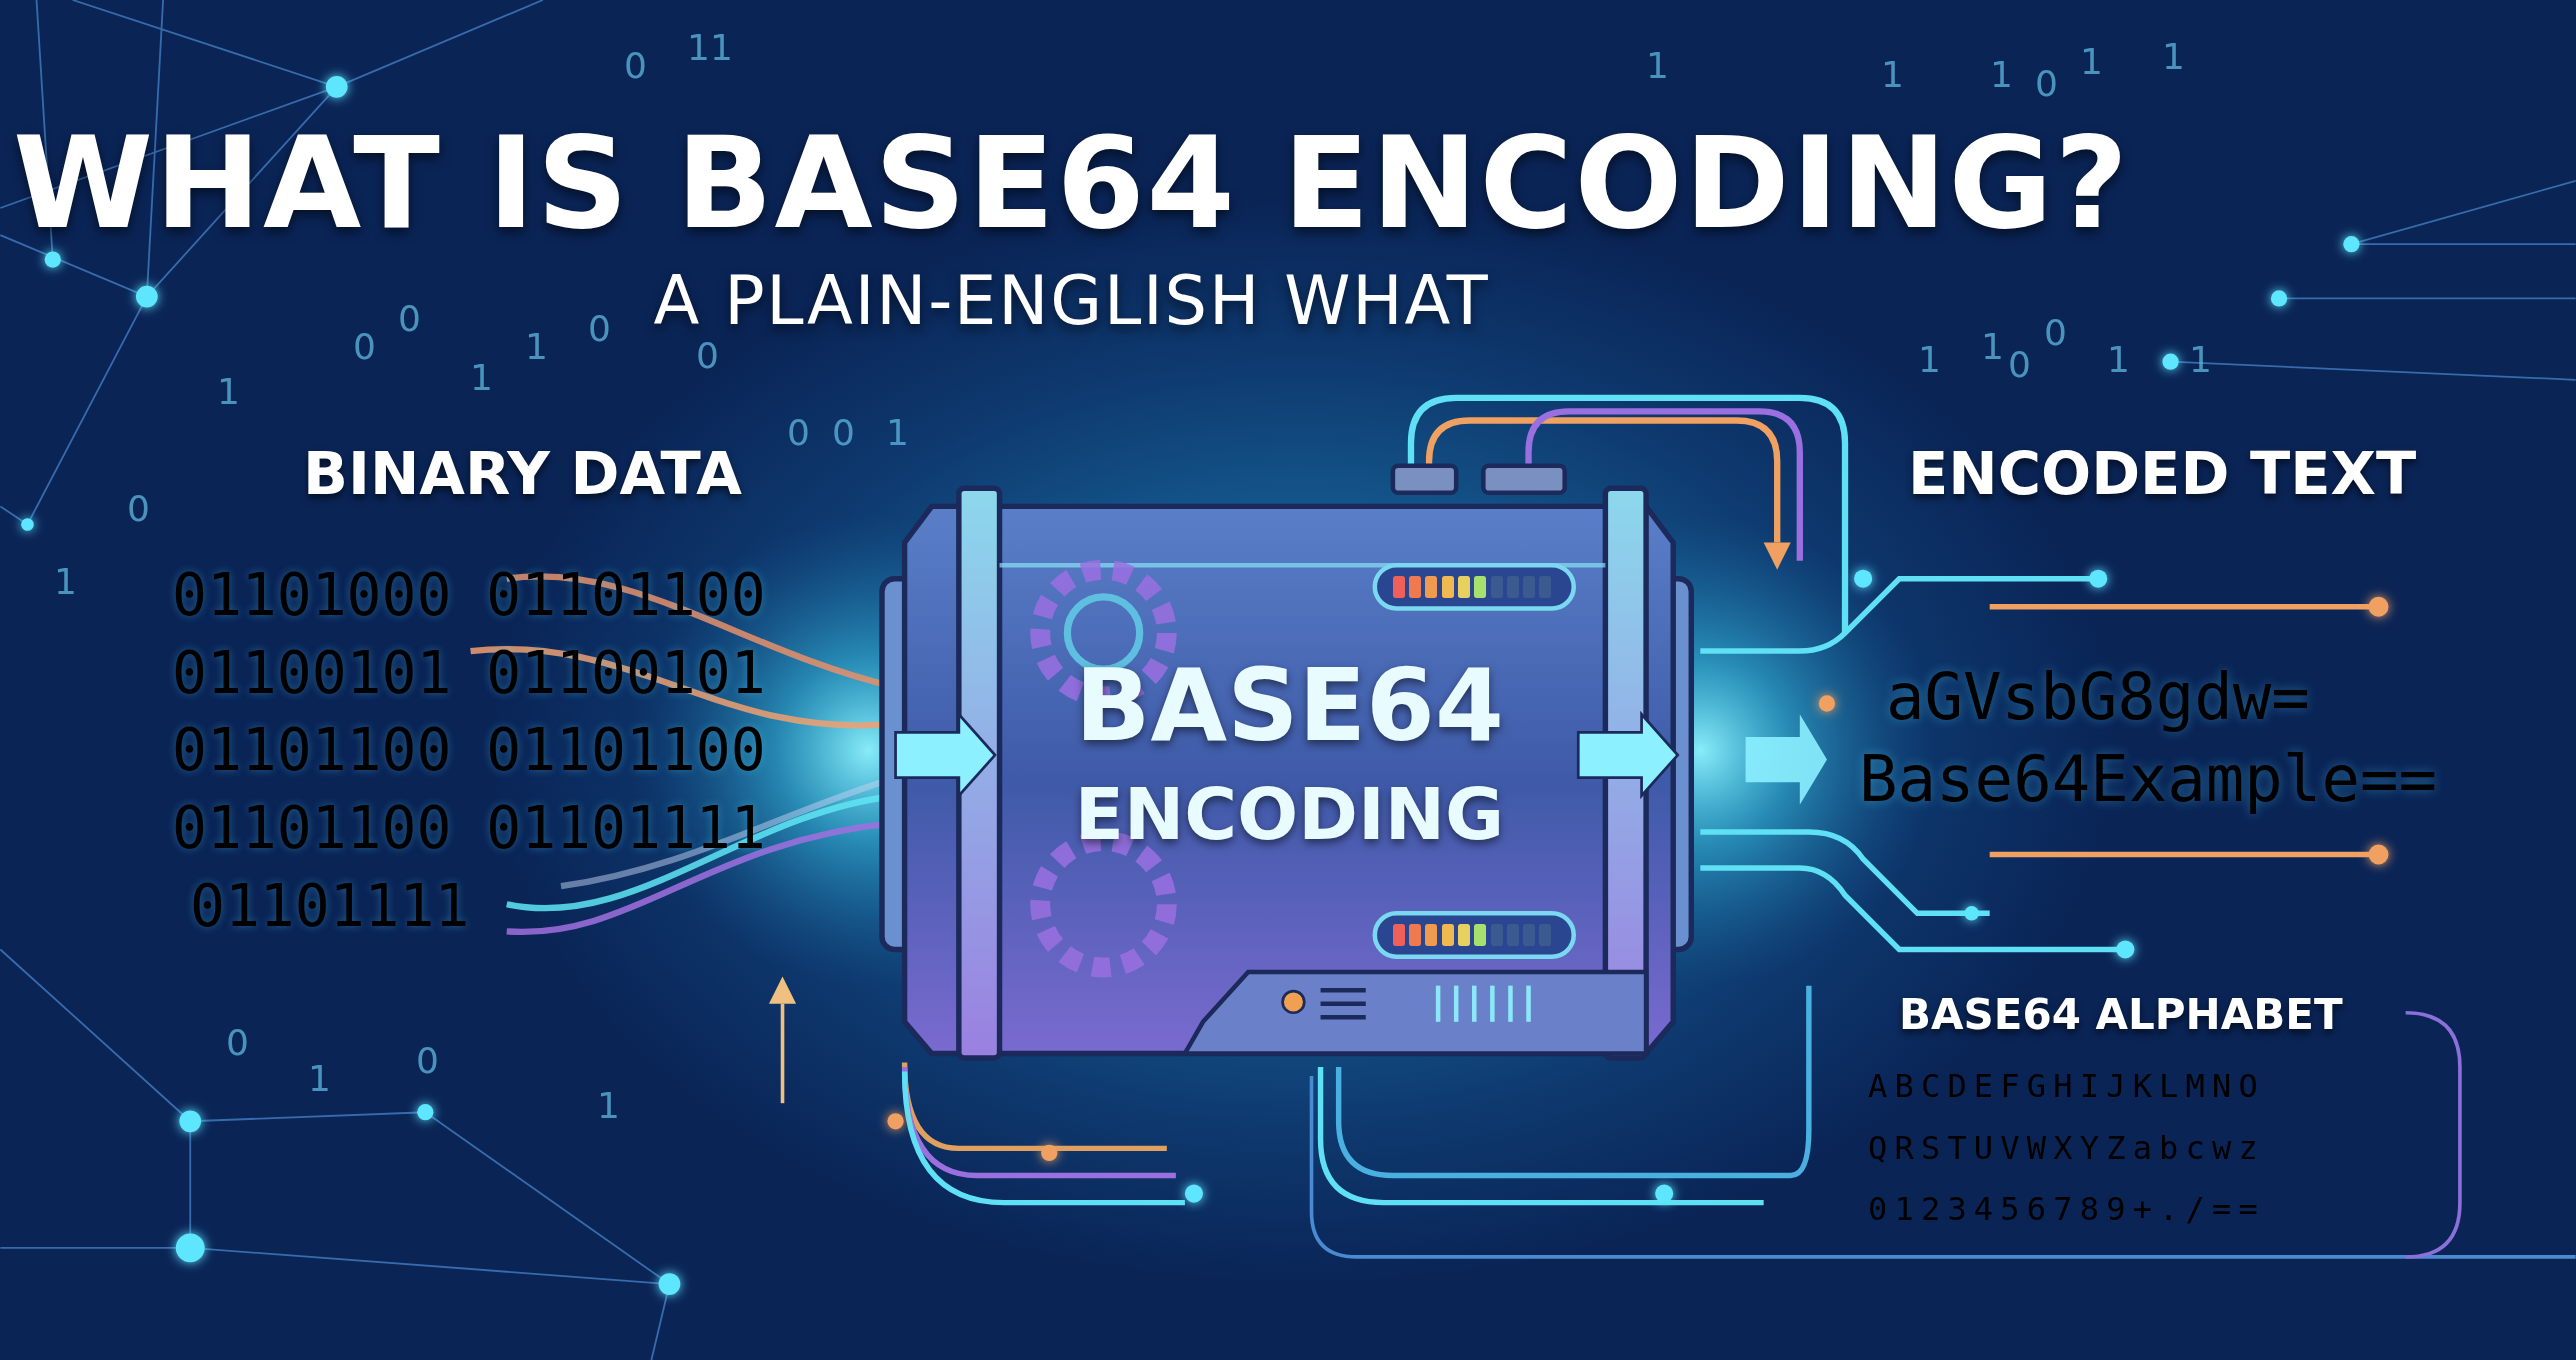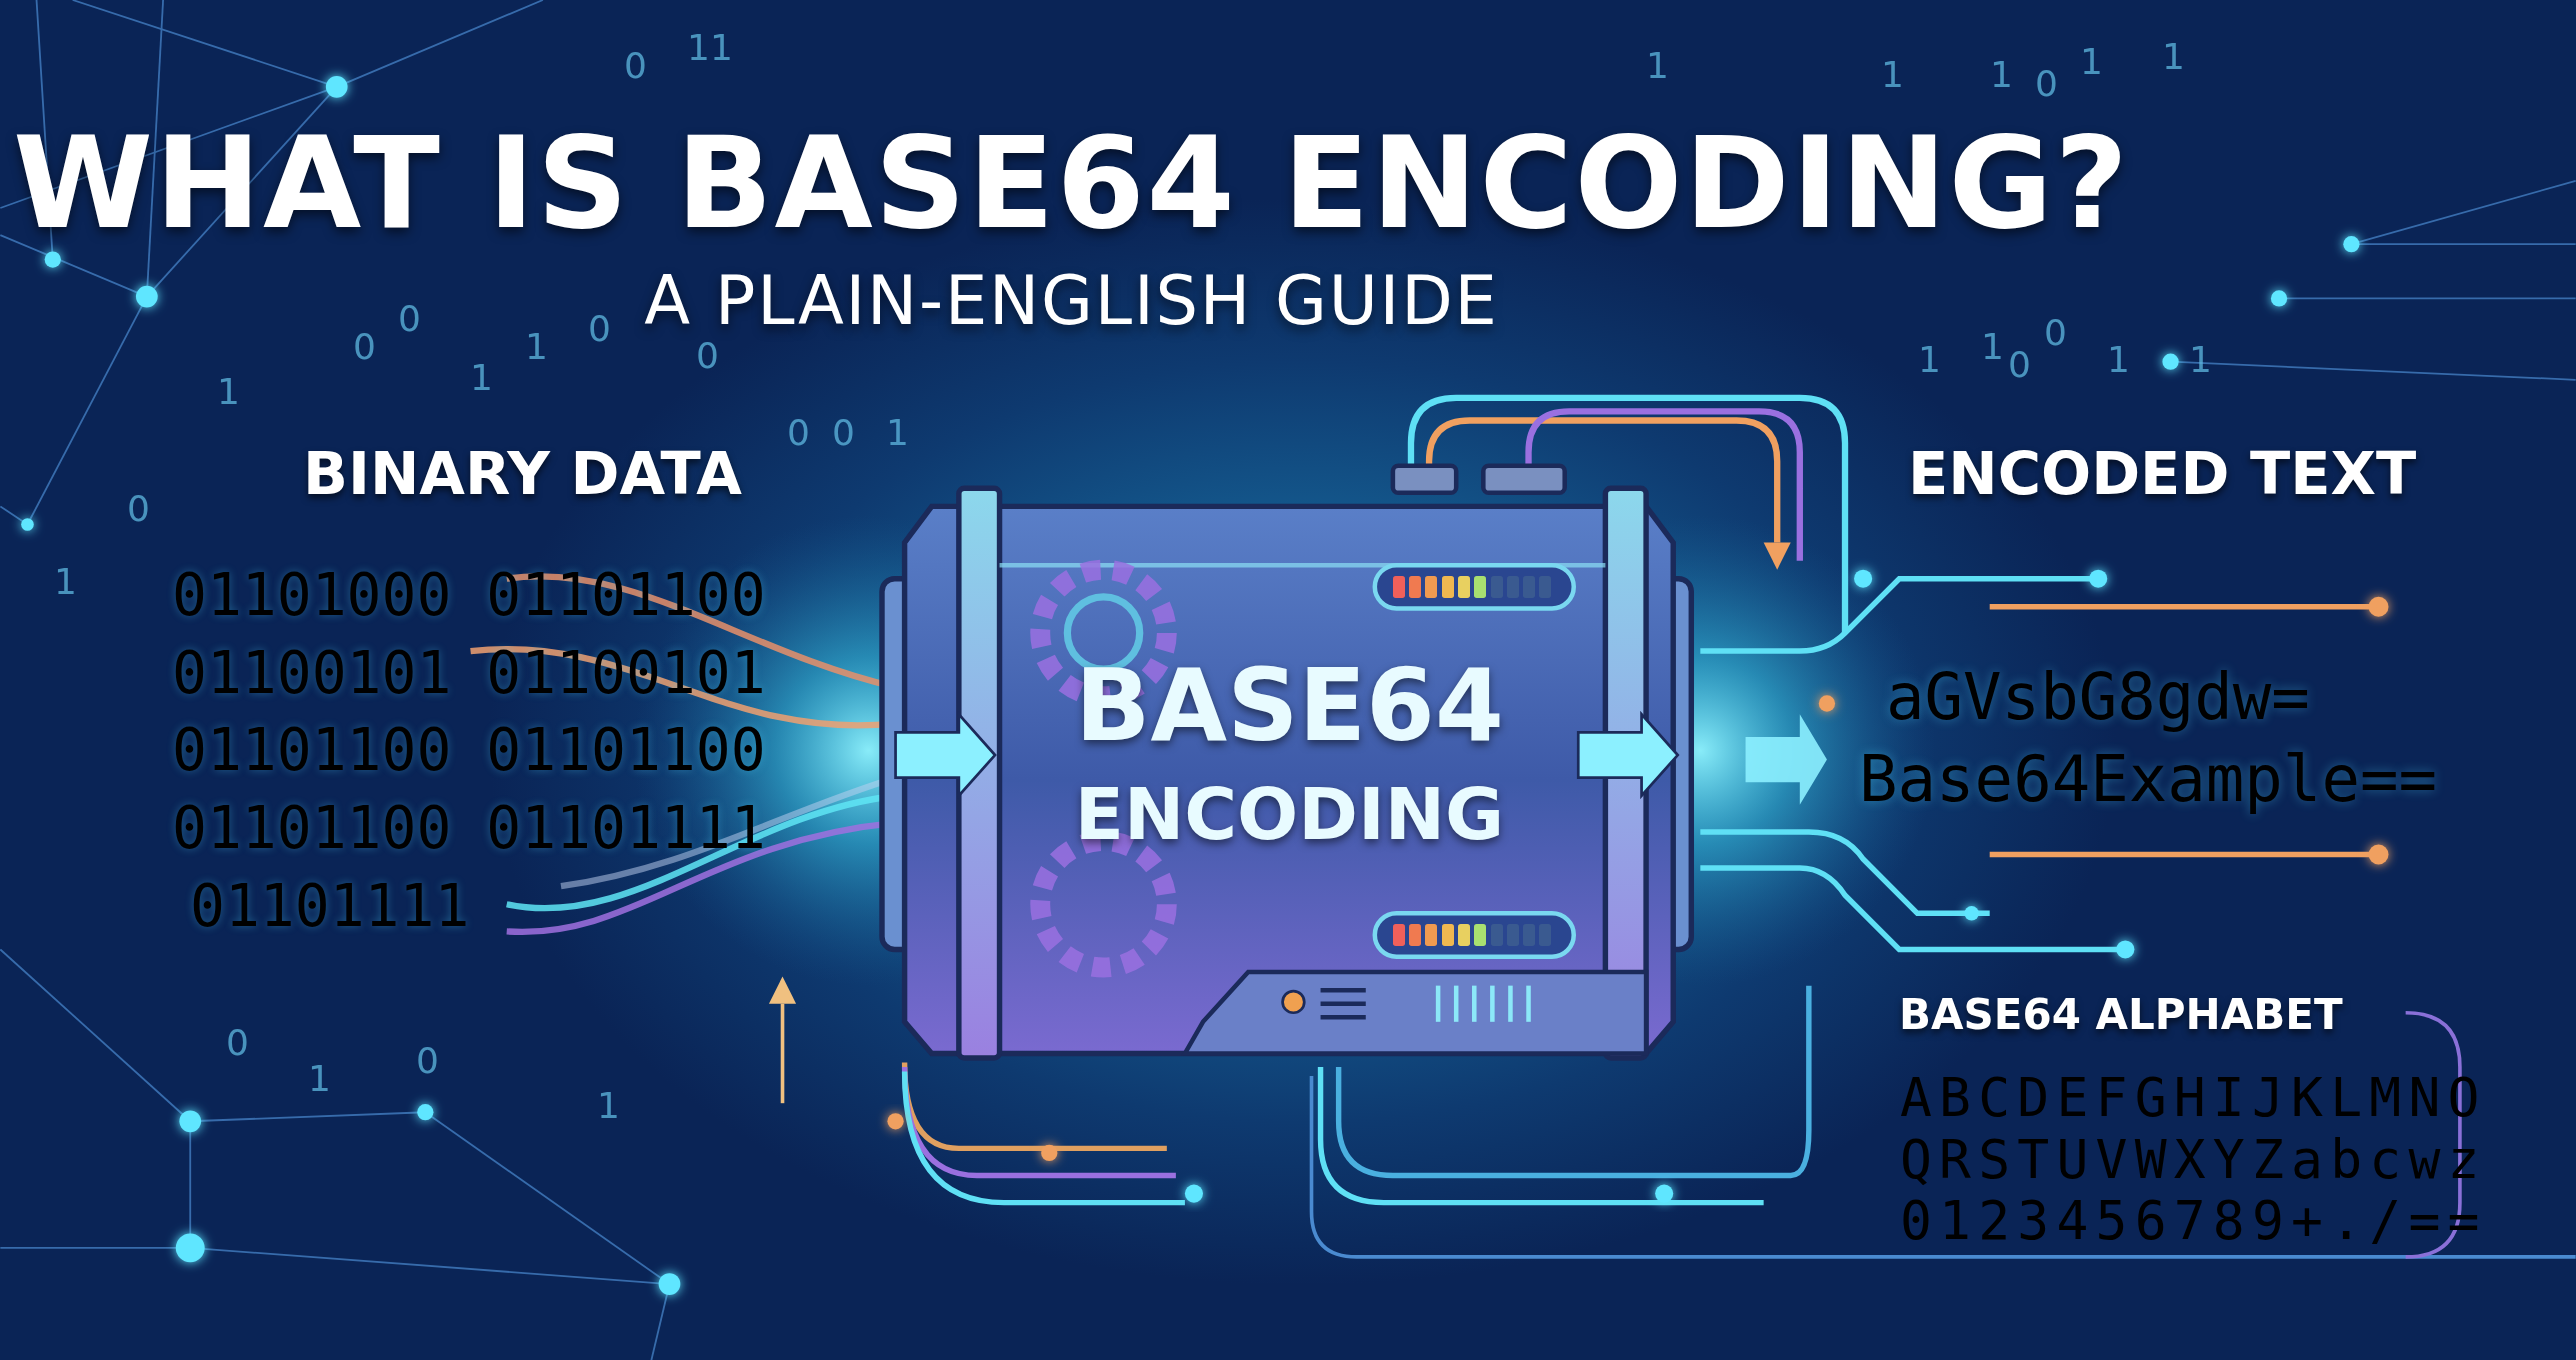--- a/index.html
+++ b/index.html
@@ -8,21 +8,21 @@
     font-family:"Liberation Sans",sans-serif;color:#fff;}
   .layer{position:absolute;left:0;top:0;width:2576px;height:1360px;}
   .title{position:absolute;left:0;width:2143px;text-align:center;font-weight:bold;
     text-shadow:0 5.4px 11px rgba(0,0,0,.55);letter-spacing:1.8px;}
   #main-title{top:109px;font-size:127px;font-family:"DejaVu Sans",sans-serif;}
   #subtitle{top:262px;font-size:67px;font-family:"DejaVu Sans",sans-serif;font-weight:normal;}
   .label{position:absolute;font-weight:bold;font-size:59px;font-family:"DejaVu Sans",sans-serif;text-shadow:0 3.6px 7.2px rgba(0,0,0,.6);}
   .mono{font-family:"DejaVu Sans Mono",monospace;color:#000000;}
   .binrow{position:absolute;font-size:58px;letter-spacing:0;text-shadow:0 0 9px rgba(80,220,255,.35);}
   .enc{position:absolute;font-size:64px;text-shadow:0 0 11px rgba(80,220,255,.4);}
-  .alpha{position:absolute;font-size:53px;letter-spacing:7.2px;margin-left:32px;}
+  .alpha{position:absolute;font-size:32px;letter-spacing:7.2px;}
   .digit{position:absolute;font-family:"DejaVu Sans",sans-serif;color:#5fb8e0;opacity:.75;font-size:36px;}
   .box-title{position:absolute;font-weight:bold;font-family:"DejaVu Sans",sans-serif;color:#e8fbff;text-align:center;width:543px;text-shadow:0 3.6px 9px rgba(0,0,0,.5);}
 </style>
 </head>
 <body>
 
 <svg class="layer" viewBox="0 0 2848 1504">
   <defs>
     <filter id="glow">
         <feGaussianBlur stdDeviation="6" result="b"></feGaussianBlur>
@@ -229,21 +229,21 @@
     <span class="digit" style="left:2162px;top:36px;">1</span>
   <span class="digit" style="left:1918px;top:339px;">1</span>
     <span class="digit" style="left:1981px;top:326px;">1</span>
   <span class="digit" style="left:2008px;top:344px;">0</span>
     <span class="digit" style="left:2044px;top:312px;">0</span>
   <span class="digit" style="left:2107px;top:339px;">1</span>
     <span class="digit" style="left:2189px;top:339px;">1</span>
 </div>
 
 <div id="main-title" class="title">WHAT IS BASE64 ENCODING?</div>
-<div id="subtitle" class="title">A PLAIN-ENGLISH GUIDE</div>
+<div id="subtitle" class="title">A PLAIN-ENGLISH WHAT</div>
 
 <div class="label" style="left:303px;top:439px;">BINARY DATA</div>
 <div>
   <div class="binrow mono" style="left:172px;top:561px;">01101000 01101100</div>
   <div class="binrow mono" style="left:172px;top:639px;">01100101 01100101</div>
   <div class="binrow mono" style="left:172px;top:716px;">01101100 01101100</div>
   <div class="binrow mono" style="left:172px;top:794px;">01101100 01101111</div>
   <div class="binrow mono" style="left:190px;top:872px;">01101111</div>
 </div>
 

